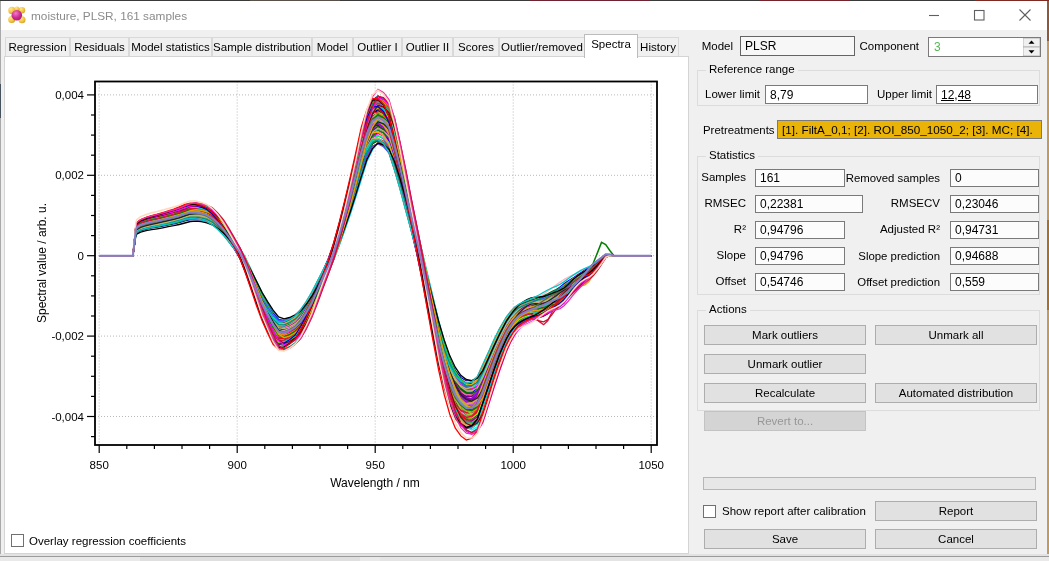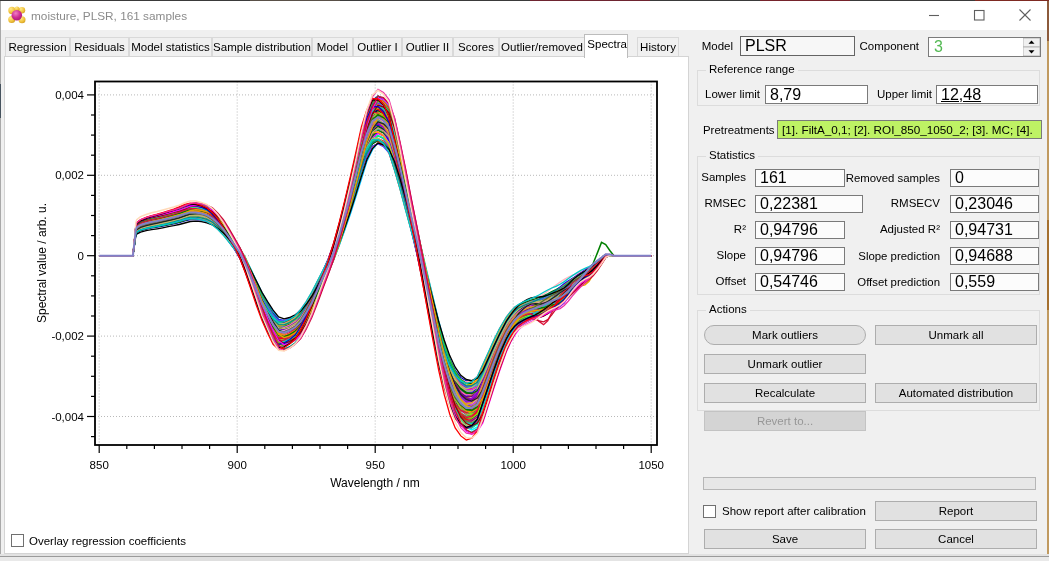--- a/index.html
+++ b/index.html
@@ -1,18 +1,18 @@
 <!DOCTYPE html>
 <html><head><meta charset="utf-8"><style>
 * { margin:0; padding:0; box-sizing:border-box; }
 html,body { width:1049px; height:561px; overflow:hidden; }
 body { font-family:"Liberation Sans", sans-serif; font-size:12px; background:#f0f0f0; position:relative; color:#000; }
 .abs { position:absolute; }
 .tab { position:absolute; top:37px; height:19px; background:#f0f0f0; border:1px solid #d9d9d9; border-bottom:none; text-align:center; line-height:18px; font-size:11.5px; color:#000; white-space:nowrap; overflow:hidden; }
-.field { position:absolute; background:#fff; border:1px solid #7a7a7a; font-size:16px; padding-left:4px; display:flex; align-items:center; }
+.field { position:absolute; background:#fff; border:1px solid #7a7a7a; font-size:12px; padding-left:4px; display:flex; align-items:center; }
 .btn { position:absolute; background:#e1e1e1; border:1px solid #adadad; font-size:11.5px; display:flex; align-items:center; justify-content:center; height:20px; width:162px; }
 .gbox { position:absolute; border:1px solid #dcdcdc; }
 .glabel { position:absolute; top:-8px; left:8px; background:#f0f0f0; padding:0 3px; font-size:11.5px; }
 .lbl { position:absolute; font-size:11.5px; white-space:nowrap; }
 .cb { position:absolute; width:13px; height:13px; background:#fff; border:1px solid #707070; }
 </style></head>
 <body>
 
 <div class="abs" style="left:1px;top:1px;width:1046px;height:29px;background:#ffffff;"></div>
 
@@ -66,21 +66,21 @@
 <div class="tab" style="left:5px;width:65px;">Regression</div>
 <div class="tab" style="left:70px;width:59px;">Residuals</div>
 <div class="tab" style="left:129px;width:83px;">Model statistics</div>
 <div class="tab" style="left:212px;width:100px;">Sample distribution</div>
 <div class="tab" style="left:312px;width:41px;">Model</div>
 <div class="tab" style="left:353px;width:49px;">Outlier I</div>
 <div class="tab" style="left:402px;width:51px;">Outlier II</div>
 <div class="tab" style="left:453px;width:46px;">Scores</div>
 <div class="tab" style="left:499px;width:86px;">Outlier/removed</div>
 <div class="tab" style="left:637px;width:42px;">History</div>
-<div class="tab" style="left:584px;width:44px;top:34px;height:24px;background:#fff;border-color:#bcbcbc;z-index:3;text-align:right;">Spectra</div>
+<div class="tab" style="left:584px;width:54px;top:34px;height:24px;background:#fff;border-color:#bcbcbc;z-index:3;">Spectra</div>
 
 <div class="abs" style="left:0;top:0;width:689px;height:520px;z-index:2;"><svg width="689" height="520" viewBox="0 0 689 520" font-family="Liberation Sans, sans-serif">
 <line x1="99.2" y1="81.5" x2="99.2" y2="444.5" stroke="#b9b9b9" stroke-width="1" stroke-dasharray="1 2"></line>
 <line x1="237.2" y1="81.5" x2="237.2" y2="444.5" stroke="#b9b9b9" stroke-width="1" stroke-dasharray="1 2"></line>
 <line x1="375.2" y1="81.5" x2="375.2" y2="444.5" stroke="#b9b9b9" stroke-width="1" stroke-dasharray="1 2"></line>
 <line x1="513.2" y1="81.5" x2="513.2" y2="444.5" stroke="#b9b9b9" stroke-width="1" stroke-dasharray="1 2"></line>
 <line x1="651.2" y1="81.5" x2="651.2" y2="444.5" stroke="#b9b9b9" stroke-width="1" stroke-dasharray="1 2"></line>
 <line x1="95" y1="94.9" x2="657" y2="94.9" stroke="#b9b9b9" stroke-width="1" stroke-dasharray="1 2"></line>
 <line x1="95" y1="175.3" x2="657" y2="175.3" stroke="#b9b9b9" stroke-width="1" stroke-dasharray="1 2"></line>
 <line x1="95" y1="255.7" x2="657" y2="255.7" stroke="#b9b9b9" stroke-width="1" stroke-dasharray="1 2"></line>
@@ -276,21 +276,21 @@
 
 <div class="gbox" style="left:697px;top:70px;width:343px;height:36px;">
   <div class="glabel">Reference range</div>
 </div>
 <div class="lbl" style="left:705px;top:88px;">Lower limit</div>
 <div class="field" style="left:765px;top:85px;width:103px;height:19px;">8,79</div>
 <div class="lbl" style="left:877px;top:88px;">Upper limit</div>
 <div class="field" style="left:936px;top:85px;width:102px;height:19px;text-decoration:underline;">12,48</div>
 
 <div class="lbl" style="left:703px;top:124px;font-size:11.4px;">Pretreatments</div>
-<div class="field" style="left:777px;top:120px;width:265px;height:19px;background:#bef264;font-size:11.7px;">[1]. FiltA_0,1; [2]. ROI_850_1050_2; [3]. MC; [4].</div>
+<div class="field" style="left:777px;top:120px;width:265px;height:19px;background:#eab308;font-size:11.7px;">[1]. FiltA_0,1; [2]. ROI_850_1050_2; [3]. MC; [4].</div>
 
 <div class="gbox" style="left:697px;top:156px;width:343px;height:139px;">
   <div class="glabel">Statistics</div>
 </div>
 <div class="lbl" style="right:303px;top:171px;">Samples</div>
 <div class="field" style="left:755px;top:169px;width:90px;height:18px;background:#fcfcfc;">161</div>
 <div class="lbl" style="right:109px;top:172px;font-size:11.4px;">Removed samples</div>
 <div class="field" style="left:950px;top:169px;width:89px;height:18px;background:#fcfcfc;">0</div>
 <div class="lbl" style="right:303px;top:197px;">RMSEC</div>
 <div class="field" style="left:755px;top:195px;width:108px;height:18px;background:#fcfcfc;">0,22381</div>
@@ -305,21 +305,21 @@
 <div class="lbl" style="right:109px;top:250px;font-size:11.4px;">Slope prediction</div>
 <div class="field" style="left:950px;top:247px;width:89px;height:18px;background:#fcfcfc;">0,94688</div>
 <div class="lbl" style="right:303px;top:275px;">Offset</div>
 <div class="field" style="left:755px;top:273px;width:90px;height:18px;background:#fcfcfc;">0,54746</div>
 <div class="lbl" style="right:109px;top:276px;font-size:11.4px;">Offset prediction</div>
 <div class="field" style="left:950px;top:273px;width:89px;height:18px;background:#fcfcfc;">0,559</div>
 
 <div class="gbox" style="left:697px;top:310px;width:343px;height:101px;">
   <div class="glabel">Actions</div>
 </div>
-<div class="btn" style="left:704px;top:325px;border-radius:10px;">Mark outliers</div>
+<div class="btn" style="left:704px;top:325px;">Mark outliers</div>
 <div class="btn" style="left:875px;top:325px;">Unmark all</div>
 <div class="btn" style="left:704px;top:354px;">Unmark outlier</div>
 <div class="btn" style="left:704px;top:383px;">Recalculate</div>
 <div class="btn" style="left:875px;top:383px;">Automated distribution</div>
 <div class="btn" style="left:704px;top:411px;background:#d4d4d4;border-color:#c3c3c3;color:#979797;">Revert to...</div>
 
 <div class="abs" style="left:703px;top:477px;width:333px;height:13px;background:#e7e7e7;border:1px solid #b6b6b6;"></div>
 
 <div class="cb" style="left:703px;top:505px;"></div>
 <div class="lbl" style="left:722px;top:505px;">Show report after calibration</div>

